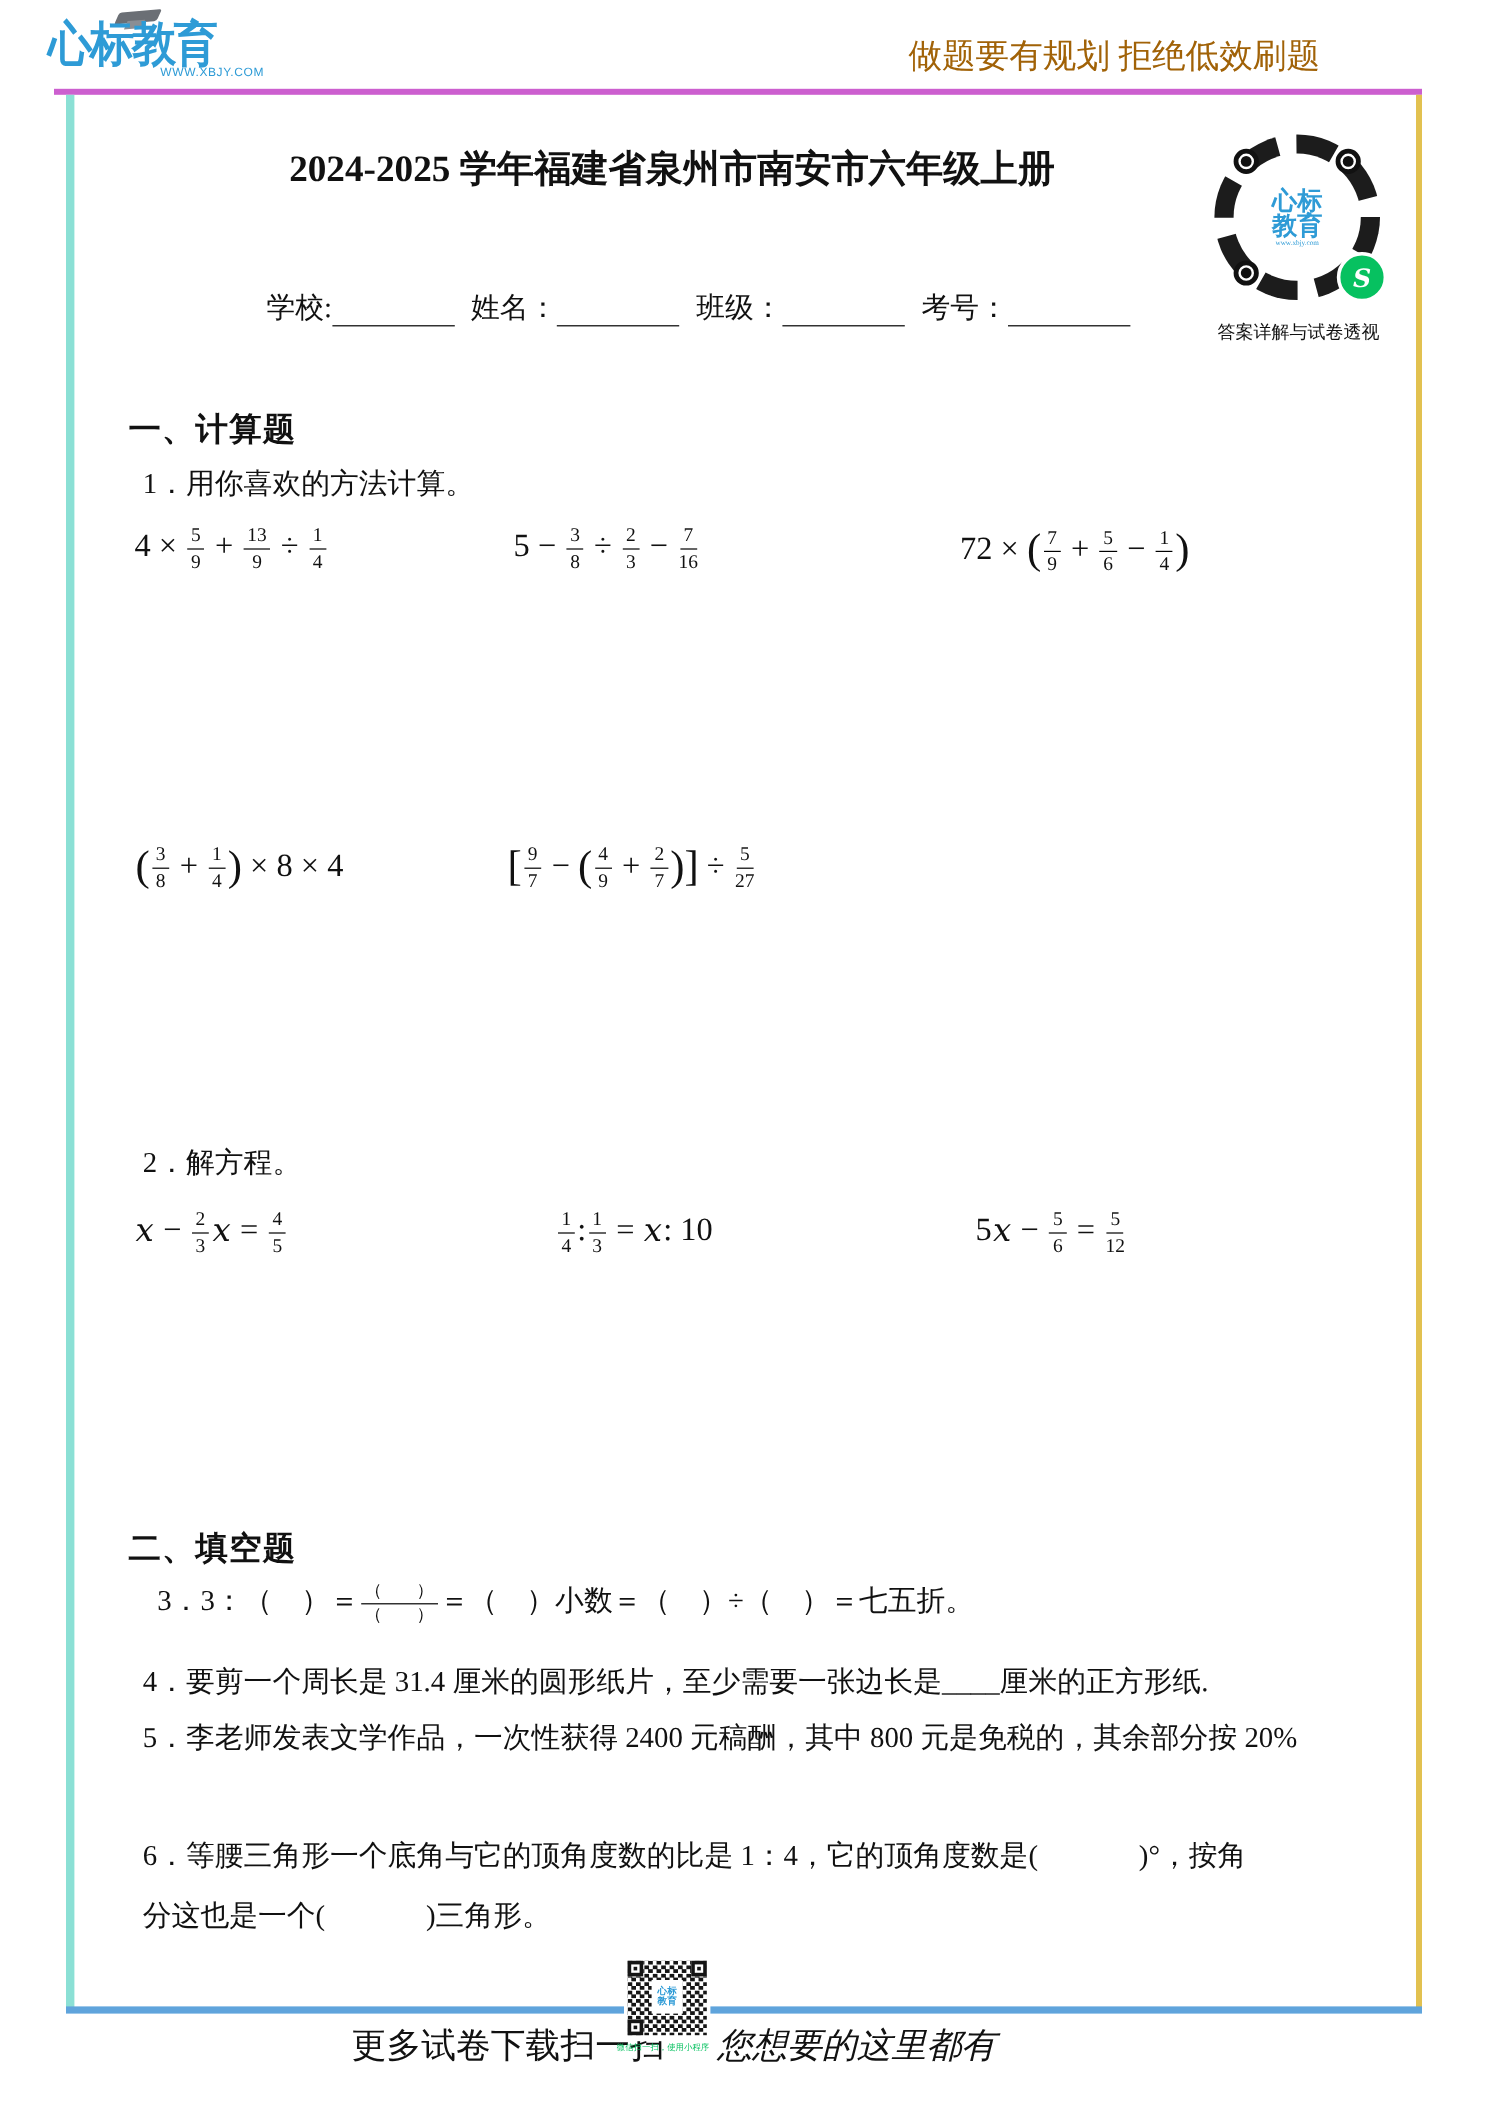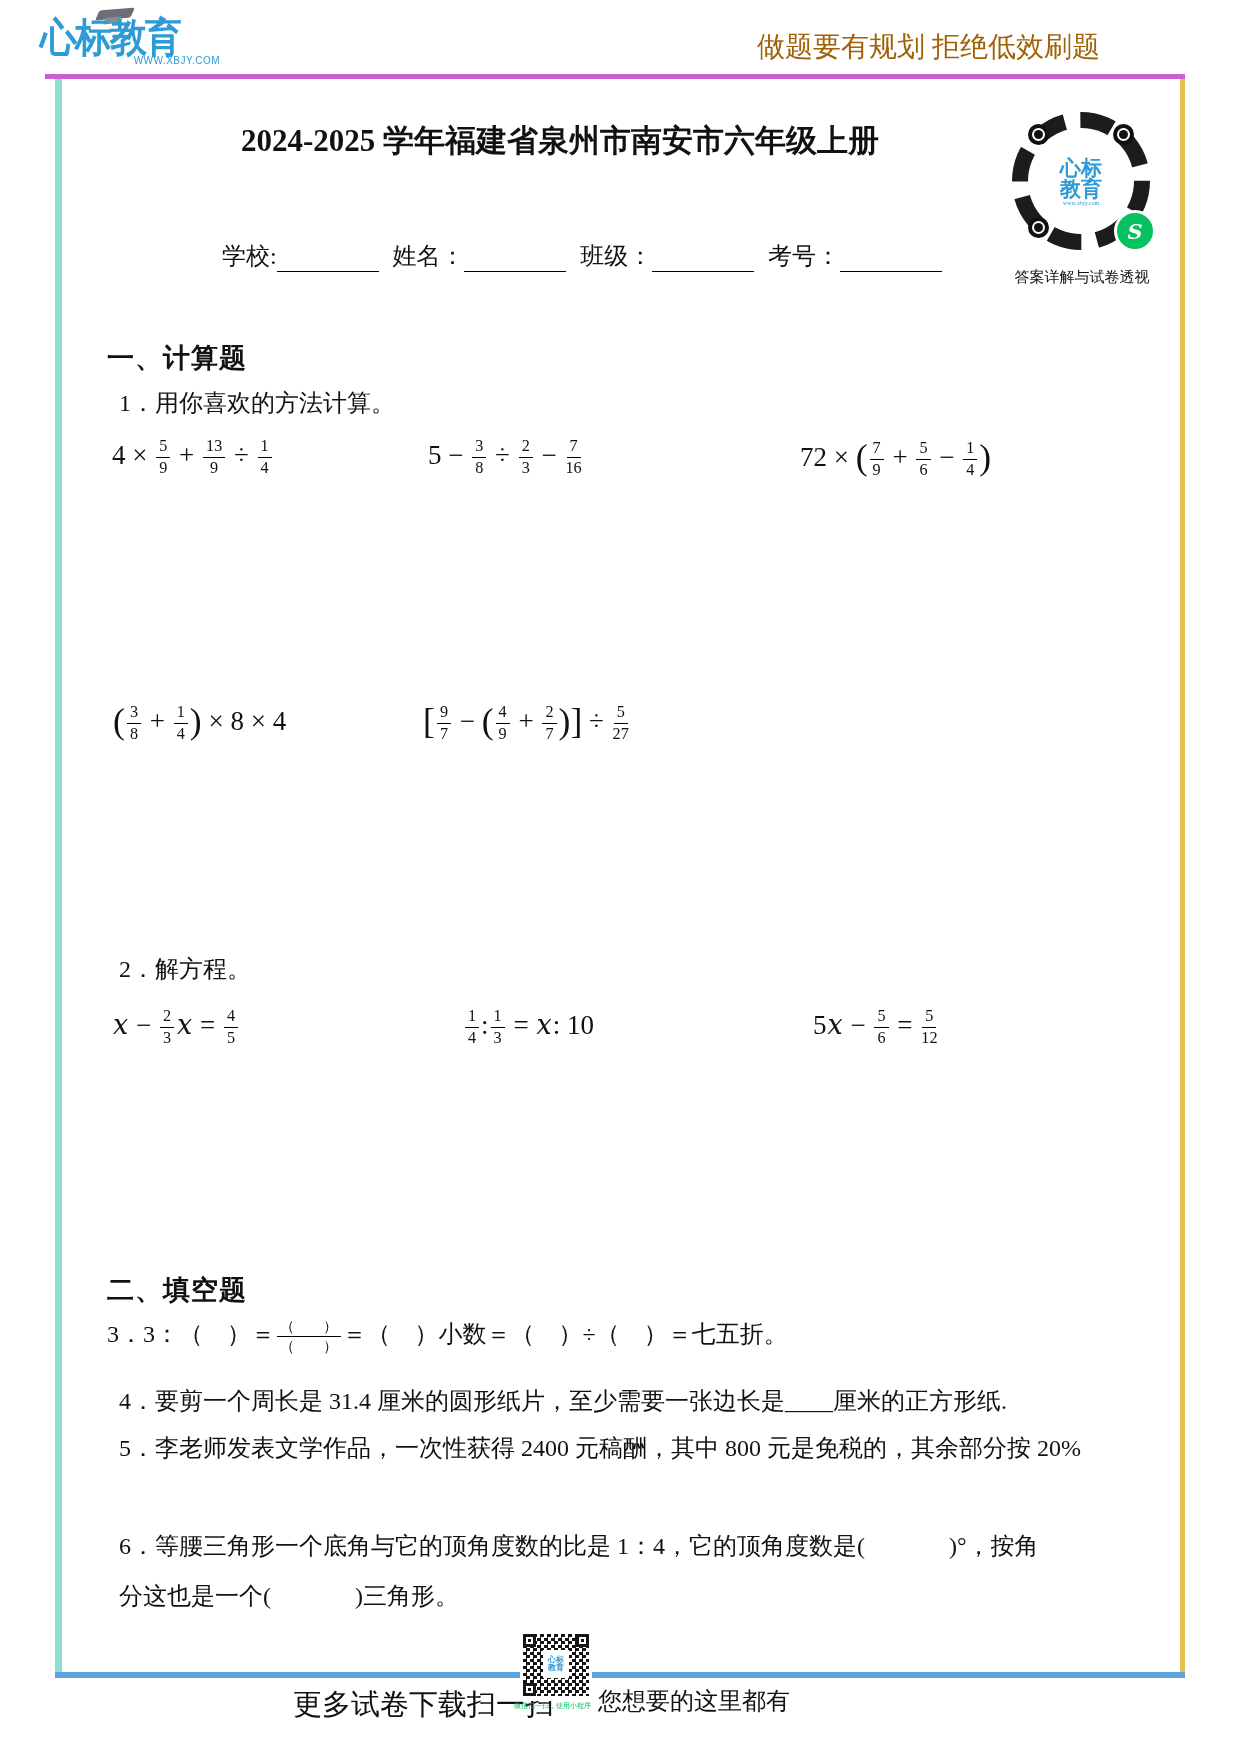--- a/index.html
+++ b/index.html
@@ -45,33 +45,33 @@
   .qr-wx{position:absolute;right:-6px;bottom:-2px;width:36px;height:36px;background:#07C160;
          border:3px solid #fff;border-radius:50%;color:#fff;display:flex;align-items:center;
          justify-content:center;font-family:"DejaVu Serif",serif;font-style:italic;font-weight:bold;font-size:21px;}
   .qr-top-caption{position:absolute;left:998px;top:268px;width:168px;text-align:center;font-size:15px;}
 
   
   .heading{position:absolute;font-family:"Liberation Sans","DejaVu Sans",sans-serif;
            font-weight:bold;font-size:27px;letter-spacing:1px;}
   .tline{position:absolute;font-size:24px;white-space:pre;margin-left:12px;}
   .expr{position:absolute;font-size:27px;white-space:pre;}
-  .expr-small{font-size:24px;}
+  .expr-small{font-size:24px;margin-left:24px;}
 
   
   .frac{display:inline-flex;flex-direction:column;align-items:center;vertical-align:middle;
         line-height:1.05;font-size:.60em;margin:0 2px;font-style:normal;}
   .fn{border-bottom:1.7px solid #000;padding:0 3px 2px;}
   .fd{padding-top:2px;}
   .mvar{font-style:italic;font-family:"DejaVu Serif",serif;padding:0 1px;}
   .mbig{font-size:1.32em;vertical-align:-.08em;}
 
   
   .f-left{position:absolute;left:293px;top:1685px;font-family:"Liberation Sans",sans-serif;font-size:29px;}
-  .f-right{position:absolute;left:598px;top:1685px;font-family:"Liberation Sans",sans-serif;font-size:24px;}
+  .f-right{position:absolute;left:598px;top:1685px;font-family:"Liberation Sans",sans-serif;font-size:29px;font-style:italic;}
   .qr-bottom{position:absolute;left:520px;top:1633px;width:70px;height:66px;background:#fff;padding:1px;}
   .qr2-pat{position:relative;width:66px;height:62px;margin:0 auto;
            background:conic-gradient(#151515 25%,#fff 0 50%,#151515 0 75%,#fff 0) 0 0/7px 7px;}
   .qr2-eye{position:absolute;width:13px;height:13px;border:3px solid #151515;background:#fff;box-sizing:border-box;}
   .qr2-eye::after{content:"";position:absolute;inset:2px;background:#151515;}
   .qr2-c{position:absolute;left:20px;top:16px;right:20px;bottom:18px;background:#fff;display:flex;
          flex-direction:column;align-items:center;justify-content:center;line-height:1;}
   .qr2-c span{font-family:"Liberation Sans",sans-serif;font-weight:bold;font-size:8px;color:#2E9BD6;}
   .qr-bottom-caption{position:absolute;left:514px;top:1701px;width:84px;text-align:left;
                      font-size:7px;color:#07C160;white-space:nowrap;}

